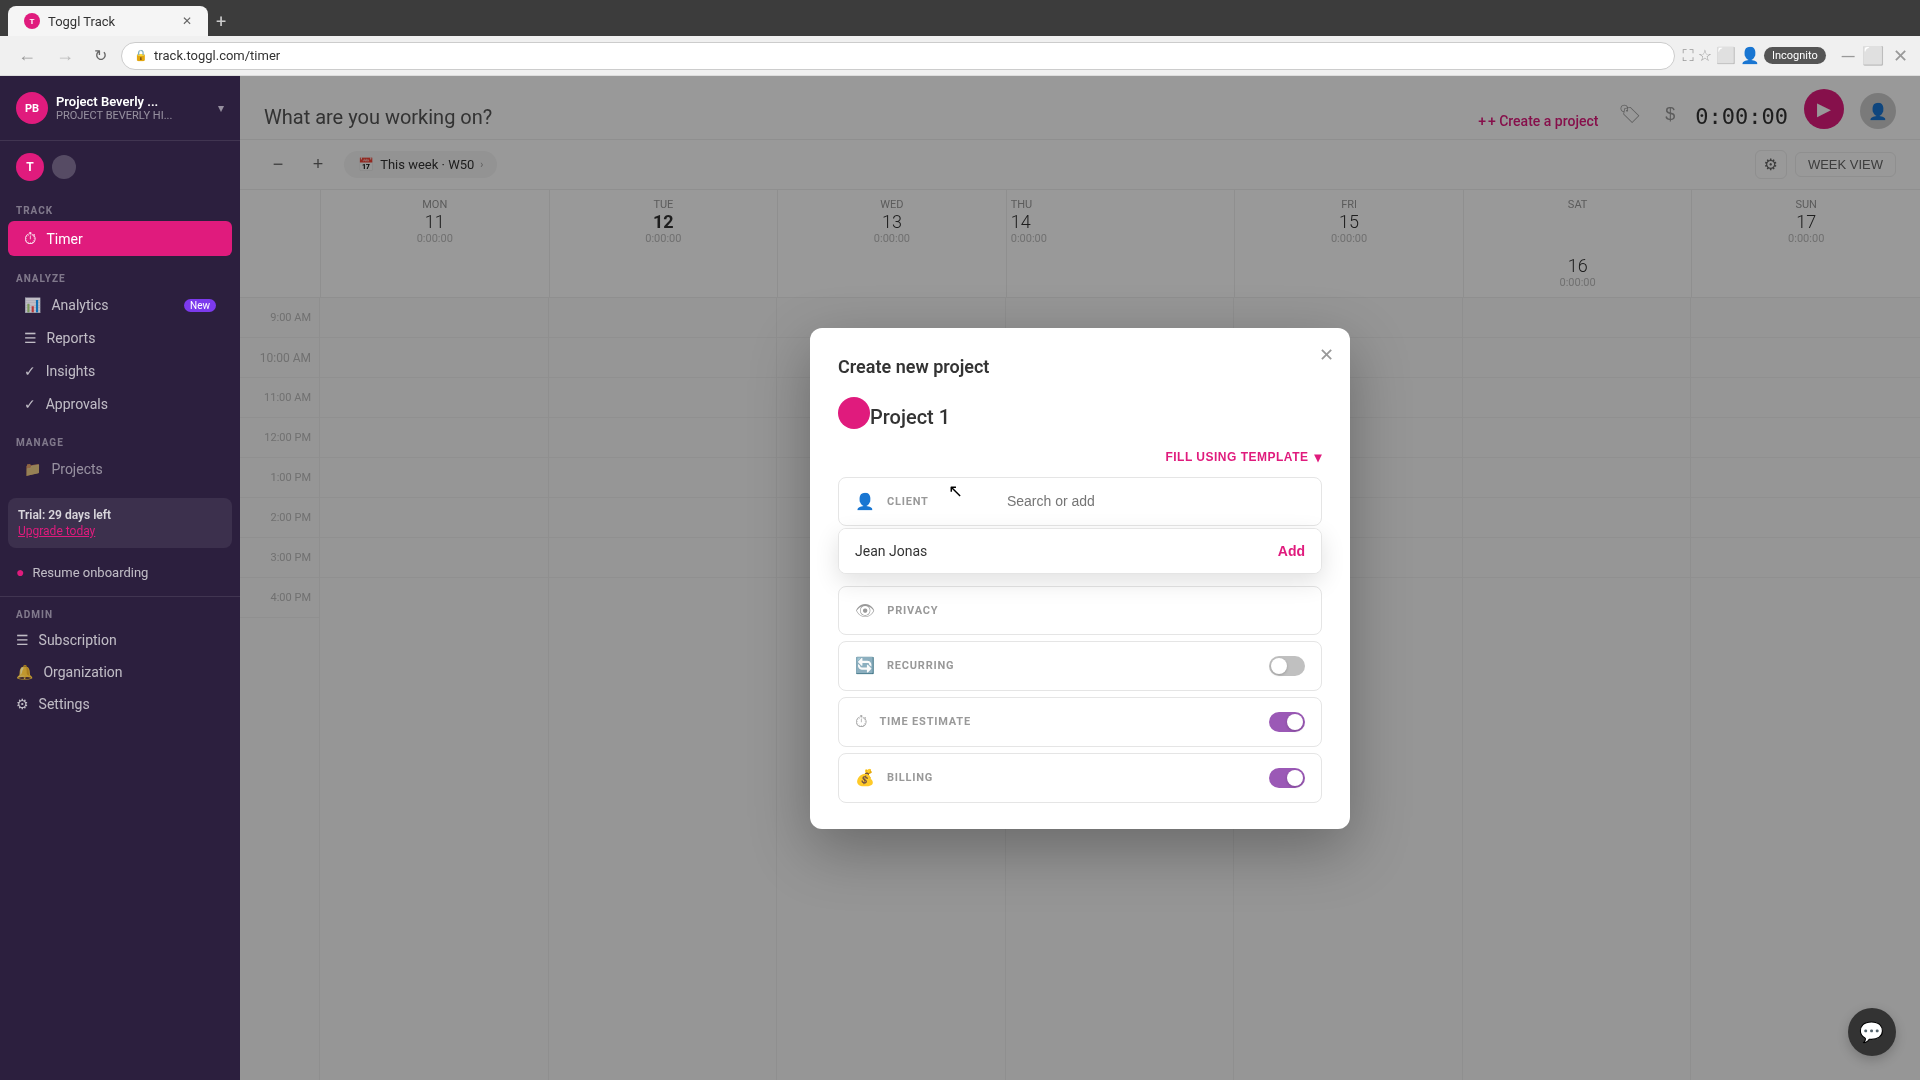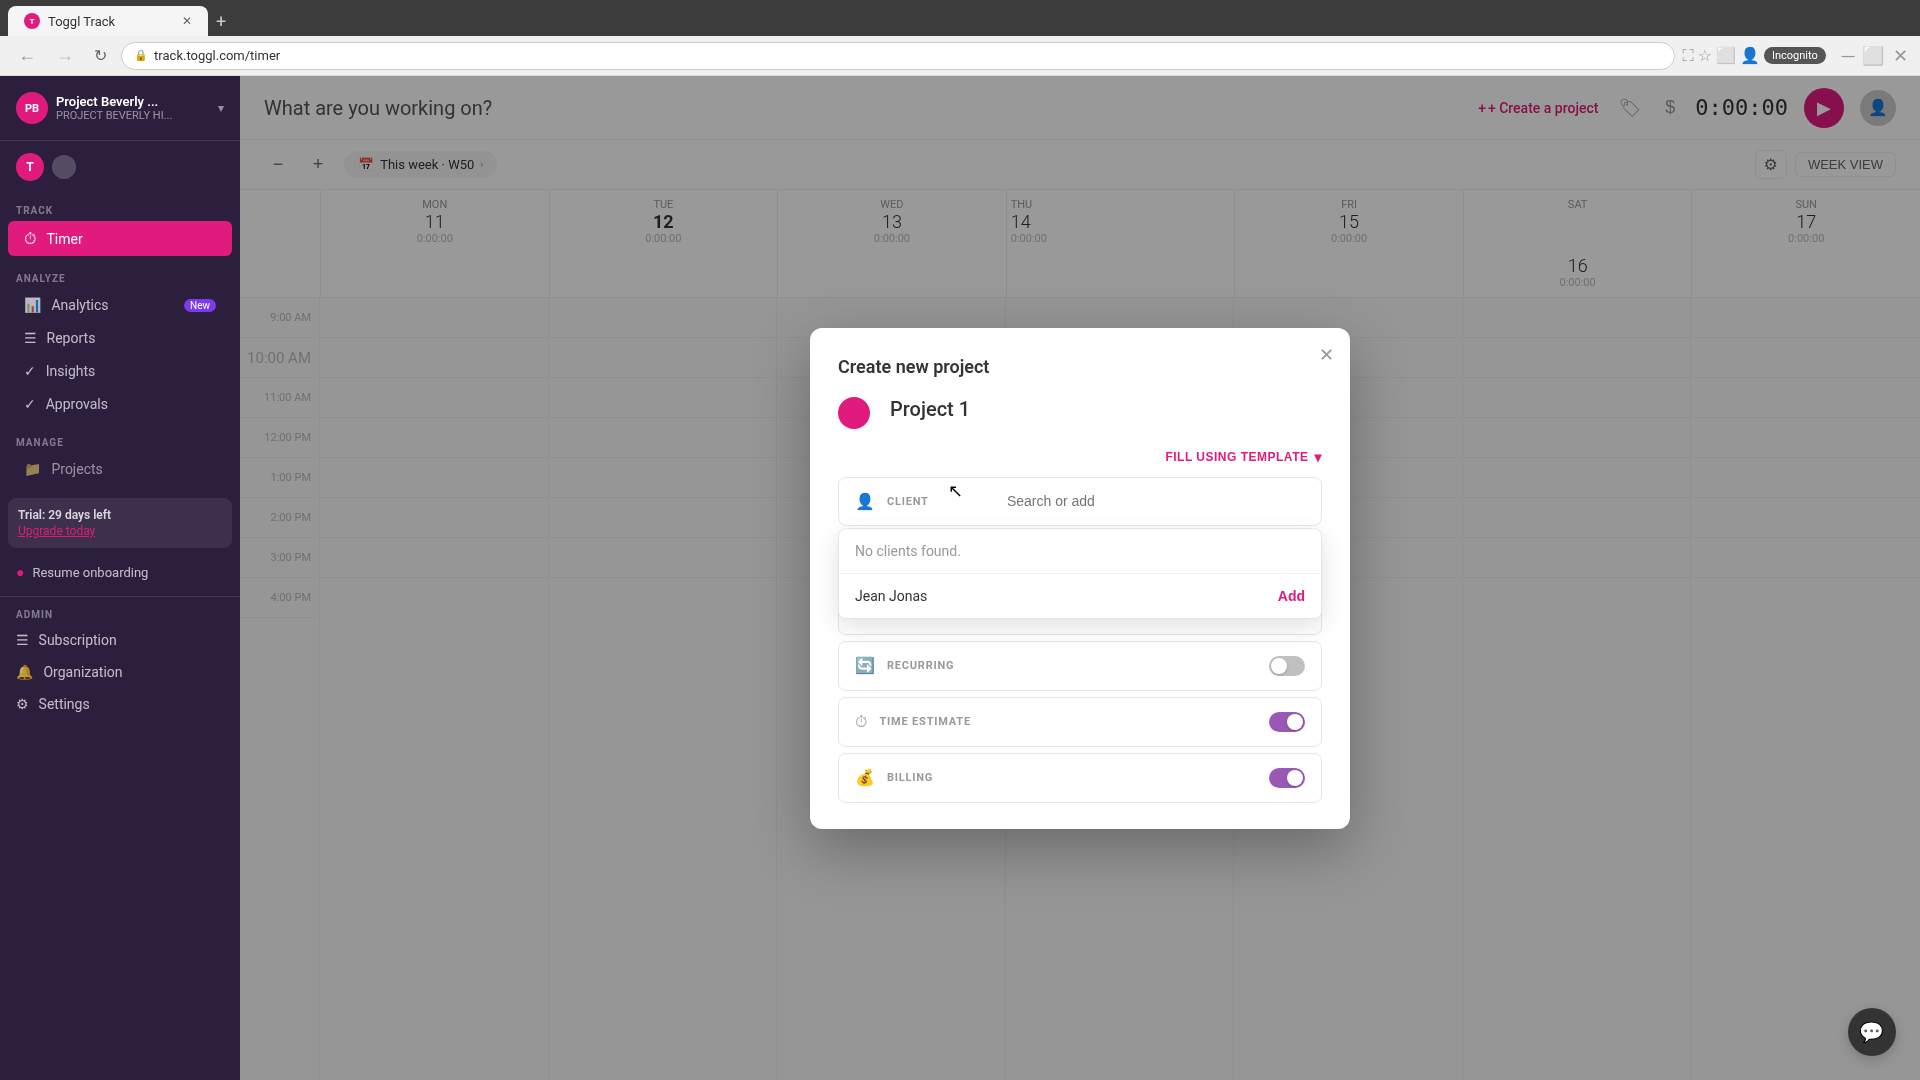--- a/index.html
+++ b/index.html
@@ -118,21 +118,21 @@
       <div style="display:flex; align-items:center; gap:10px; padding:8px 16px; cursor:pointer; color:rgba(255,255,255,0.7); font-size:14px;">
         <span style="font-size:14px;">⚙</span>
         <span>Settings</span>
       </div>
     </div>
 
   </div>
 
   <div style="flex:1; display:flex; flex-direction:column; background:white; position:relative;">
 
-    <div style="display:flex; align-items:center; padding:16px 24px; height:64px; border-bottom:1px solid #eee; gap:16px;">
+    <div style="display:flex; align-items:flex-end; padding:10px 24px; height:64px; border-bottom:1px solid #eee; gap:16px;">
       <span style="font-size:20px; color:#555; flex:1;">What are you working on?</span>
       <div style="display:flex; align-items:center; gap:6px; color:#e01b7d; font-size:14px; cursor:pointer; font-weight:500;">
         <span>+</span>
         <span style="margin-left:-4px;">+ Create a project</span>
       </div>
       <button style="background:none; border:none; color:#999; cursor:pointer; font-size:18px; padding:4px;">🏷</button>
       <button style="background:none; border:none; color:#999; cursor:pointer; font-size:18px; padding:4px;">$</button>
       <span style="font-size:22px; font-weight:300; color:#333; font-family:monospace;">0:00:00</span>
       <button style="width:40px; height:40px; background:#e01b7d; border-radius:50%; border:none; color:white; font-size:18px; cursor:pointer; display:flex; align-items:center; justify-content:center;">▶</button>
       <button style="width:36px; height:36px; background:#ccc; border-radius:50%; border:none; cursor:pointer; font-size:16px; color:#666;">👤</button>
@@ -190,21 +190,21 @@
         <div style="font-size:11px; color:#999; text-transform:uppercase;">SUN</div>
         <div style="font-size:18px; font-weight:300; color:#333;">17</div>
         <div style="font-size:11px; color:#bbb;">0:00:00</div>
       </div>
     </div>
 
     <div style="flex:1; display:grid; grid-template-columns:80px repeat(7,1fr); overflow-y:auto; background:#fafafa;">
 
       <div style="border-right:1px solid #eee;">
         <div style="height:40px; border-bottom:1px solid #f0f0f0; display:flex; align-items:center; justify-content:flex-end; padding-right:8px; font-size:11px; color:#bbb;">9:00 AM</div>
-        <div style="height:40px; border-bottom:1px solid #f0f0f0; display:flex; align-items:center; justify-content:flex-end; padding-right:8px; font-size:15px; color:#bbb;">10:00 AM</div>
+        <div style="height:40px; border-bottom:1px solid #f0f0f0; display:flex; align-items:center; justify-content:flex-end; padding-right:8px; font-size:12px; color:#bbb;">10:00 AM</div>
         <div style="height:40px; border-bottom:1px solid #f0f0f0; display:flex; align-items:center; justify-content:flex-end; padding-right:8px; font-size:11px; color:#bbb;">11:00 AM</div>
         <div style="height:40px; border-bottom:1px solid #f0f0f0; display:flex; align-items:center; justify-content:flex-end; padding-right:8px; font-size:11px; color:#bbb;">12:00 PM</div>
         <div style="height:40px; border-bottom:1px solid #f0f0f0; display:flex; align-items:center; justify-content:flex-end; padding-right:8px; font-size:11px; color:#bbb;">1:00 PM</div>
         <div style="height:40px; border-bottom:1px solid #f0f0f0; display:flex; align-items:center; justify-content:flex-end; padding-right:8px; font-size:11px; color:#bbb;">2:00 PM</div>
         <div style="height:40px; border-bottom:1px solid #f0f0f0; display:flex; align-items:center; justify-content:flex-end; padding-right:8px; font-size:11px; color:#bbb;">3:00 PM</div>
         <div style="height:40px; border-bottom:1px solid #f0f0f0; display:flex; align-items:center; justify-content:flex-end; padding-right:8px; font-size:11px; color:#bbb;">4:00 PM</div>
       </div>
 
       <div style="border-right:1px solid #eee;">
           <div style="height:40px; border-bottom:1px solid #f0f0f0;"></div>
@@ -277,21 +277,21 @@
           <div style="height:40px;"></div>
         </div>
     </div>
 
     <div style="position:absolute; inset:0; background:rgba(0,0,0,0.4); display:flex; align-items:center; justify-content:center; z-index:100;">
       <div style="background:white; border-radius:12px; width:540px; padding:28px 28px 20px; position:relative; box-shadow:0 20px 60px rgba(0,0,0,0.3);">
         <div style="font-size:18px; font-weight:600; color:#333; margin-bottom:20px;">Create new project</div>
         <button style="position:absolute; top:16px; right:16px; background:none; border:none; font-size:18px; color:#999; cursor:pointer;">✕</button>
 
         
-        <div style="display:flex; align-items:flex-start; gap:20px; margin-bottom:20px;">
+        <div style="display:flex; align-items:flex-end; gap:0; margin-bottom:20px;">
           <div style="width:32px; height:32px; background:#e01b7d; border-radius:50%; flex-shrink:0; cursor:pointer;"></div>
           <span style="font-size:20px; font-weight:500; color:#333;">Project 1</span>
         </div>
 
         
         <div style="display:flex; justify-content:flex-end; margin-bottom:12px;">
           <button style="display:flex; align-items:center; gap:6px; color:#e01b7d; font-size:12px; cursor:pointer; background:none; border:none; font-weight:700; text-transform:uppercase; letter-spacing:0.5px;">
             <span>FILL USING TEMPLATE</span>
             <span style="font-size:14px;">▾</span>
           </button>
@@ -299,21 +299,20 @@
 
         
         <div style="position:relative; margin-bottom:6px;">
           <div style="display:flex; align-items:center; border:1px solid #e5e5e5; border-radius:8px; padding:14px 16px; cursor:text;">
             <span style="color:#999; margin-right:12px; font-size:16px;">👤</span>
             <span style="font-size:11px; font-weight:700; color:#999; text-transform:uppercase; letter-spacing:0.8px; min-width:120px;">CLIENT</span>
             <input style="flex: 1 1 0%; border: none; outline: none; font-size: 14px; color: rgb(204, 204, 204); background: transparent;" placeholder="Search or add">
           </div>
 
           <div style="position:absolute; top:calc(100% + 2px); left:0; right:0; background:white; border:1px solid #e5e5e5; border-radius:8px; box-shadow:0 8px 24px rgba(0,0,0,0.12); z-index:10; overflow:hidden;">
-            <div style="padding:14px 16px; font-size:14px; color:#999; border-bottom:1px solid #f0f0f0;">No clients found.</div>
             <div style="display:flex; align-items:center; justify-content:space-between; padding:14px 16px; cursor:pointer; background:white;">
               <span style="font-size:14px; color:#333;">Jean Jonas</span>
               <button style="color:#e01b7d; font-size:14px; font-weight:600; background:none; border:none; cursor:pointer;">Add</button>
             </div>
           </div>
         </div>
 
         
         <div style="display:flex; align-items:center; border:1px solid #e5e5e5; border-radius:8px; padding:14px 16px; margin-top:60px; margin-bottom:6px;">
           <span style="color:#999; margin-right:12px; font-size:16px;">👁</span>

